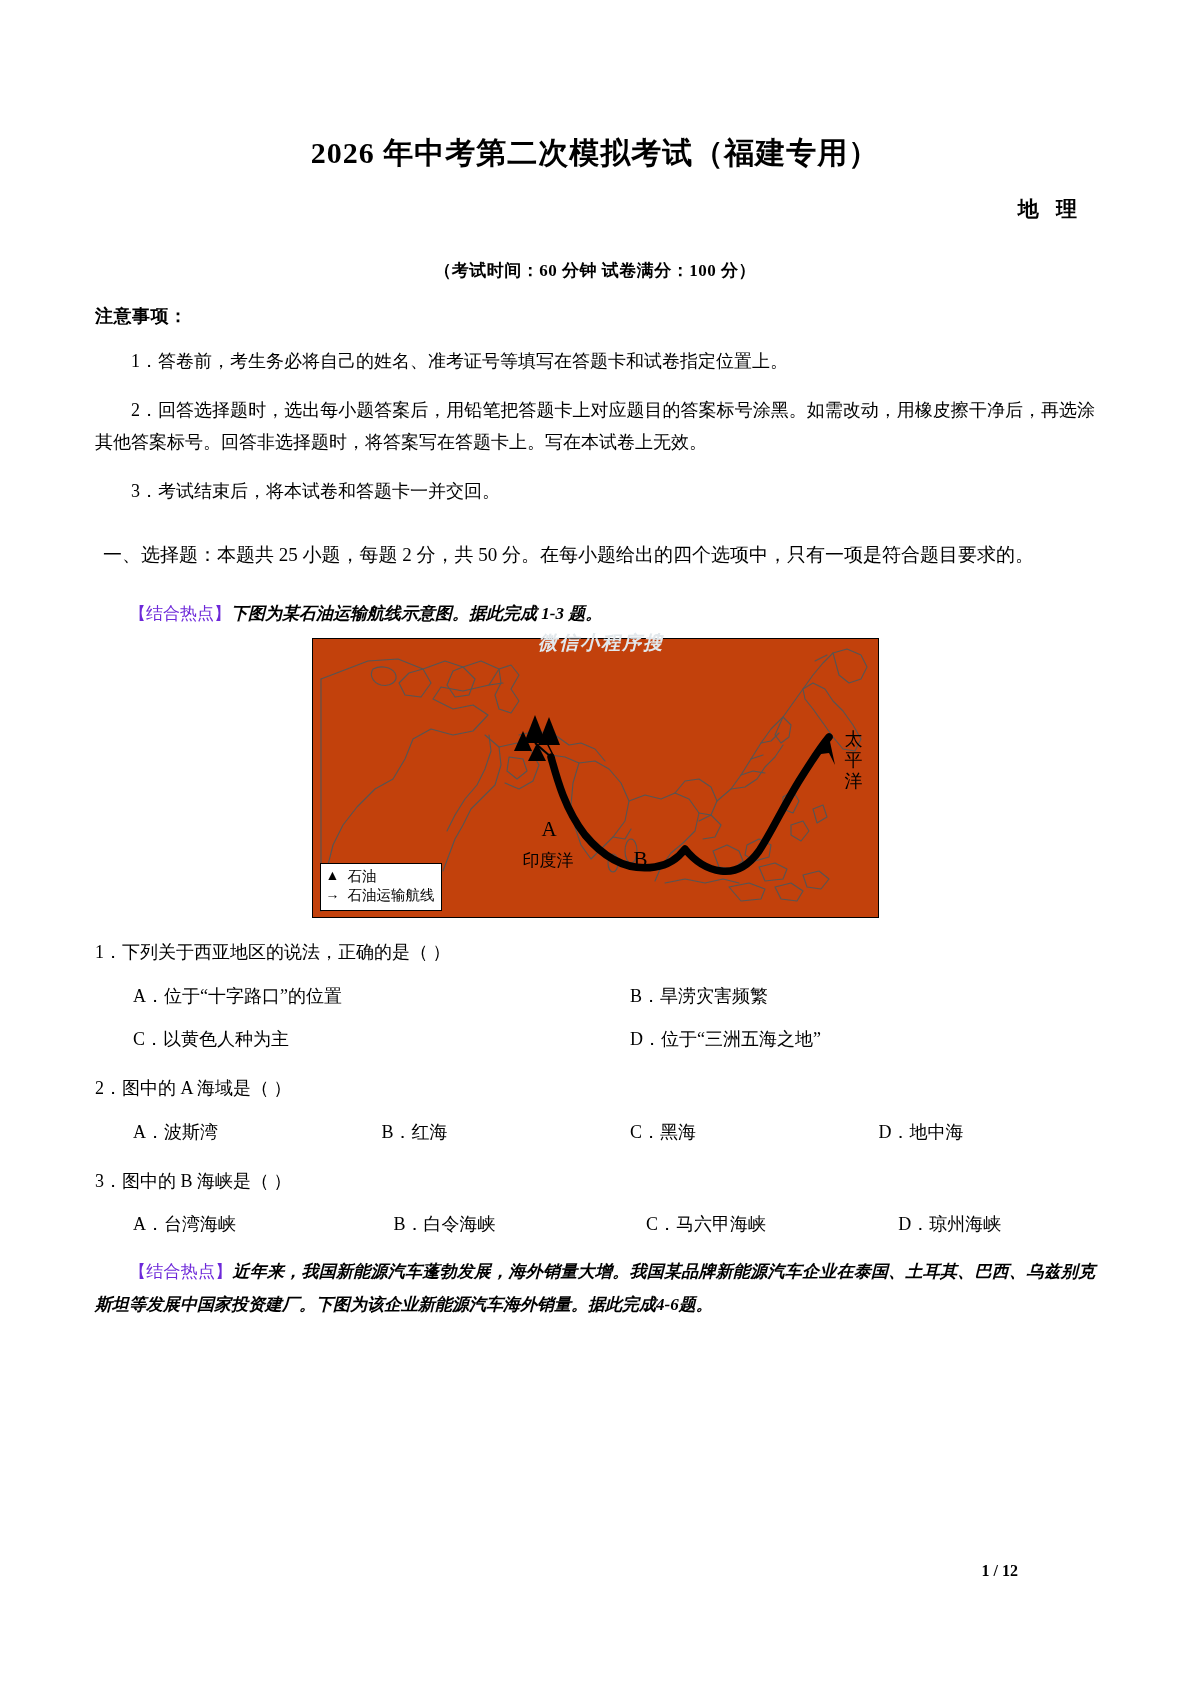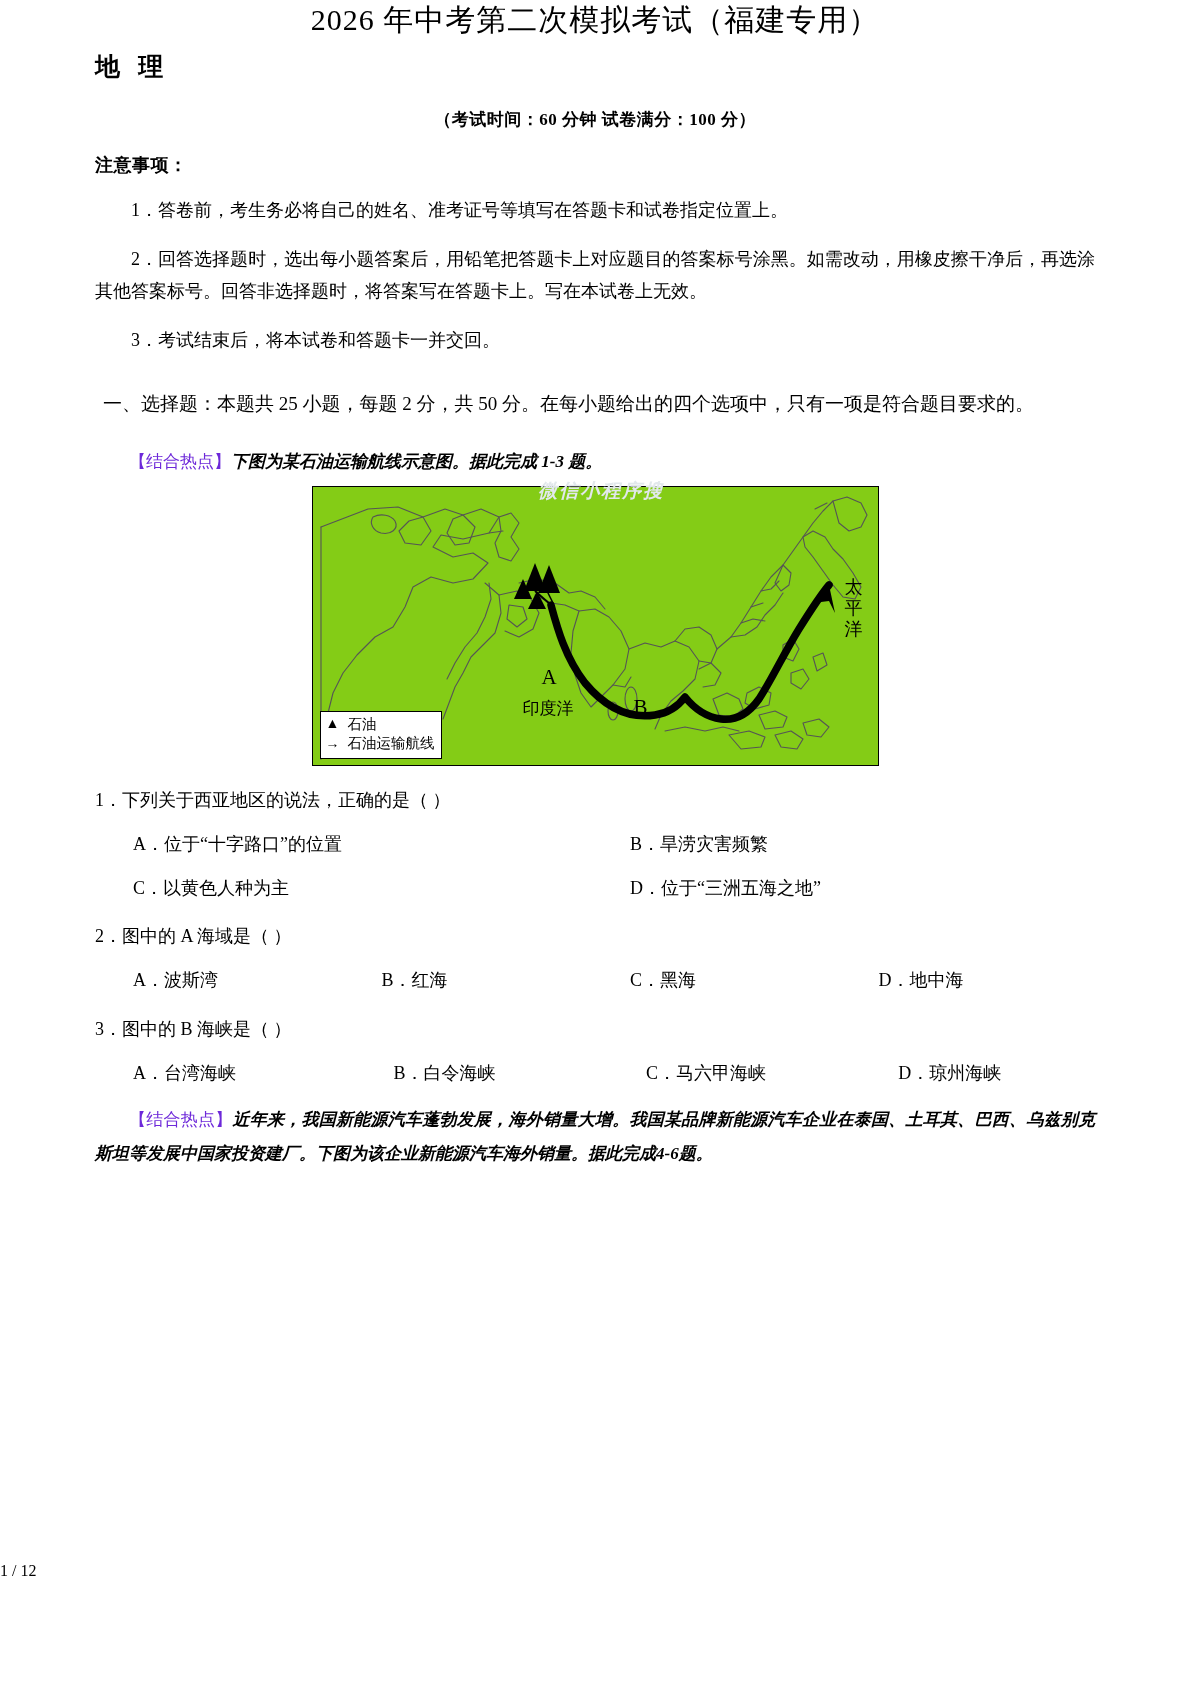--- a/index.html
+++ b/index.html
@@ -20,31 +20,32 @@
     width: 1190px;
     height: 1683px;
     box-sizing: border-box;
     padding: 0 95px;
   }
 
   
   .doc-title {
     text-align: center;
     font-size: 30px;
-    font-weight: normal;
+    font-weight: bold;
     letter-spacing: 1px;
     margin: 0;
+    padding-top: 133px;
     line-height: 1.3;
   }
   .doc-subject {
-    text-align: left;
-    font-size: 25px;
+    text-align: right;
+    font-size: 21px;
     font-weight: bold;
     letter-spacing: 6px;
-    margin: 0;
+    margin: 12px;
     padding-top: 12px;
     line-height: 1.3;
   }
   .exam-meta {
     text-align: center;
     font-size: 17px;
     font-weight: bold;
     margin: 0;
     padding-top: 24px;
     letter-spacing: 0.5px;
@@ -119,21 +120,21 @@
     font-weight: bold;
     pointer-events: none;
     z-index: 3;
     font-style: italic;
   }
   .map-box {
     width: 565px;
     height: 278px;
     border: 1.6px solid #000;
     position: relative;
-    background: #84cc16;
+    background: #c2410c;
     overflow: hidden;
   }
   .map-box svg { display: block; }
 
   .map-label {
     position: absolute;
     font-family: "Liberation Serif", "DejaVu Serif", serif;
     font-size: 17px;
     color: #000;
   }
@@ -192,23 +193,23 @@
   .q-opts.four-col.w2 > div:nth-child(1) { width: 27%; }
   .q-opts.four-col.w2 > div:nth-child(2) { width: 28%; margin-left: 16px; }
   .q-opts.four-col.w2 > div:nth-child(3) { width: 28%; }
 
   
   .footer {
     position: absolute;
     bottom: 103px;
     left: 0;
     width: 1018px;
-    text-align: left;
+    text-align: right;
     font-size: 16px;
-    font-weight: normal;
+    font-weight: bold;
   }
 </style>
 </head>
 <body>
 
 <div class="page">
 
   <h1 class="doc-title">2026 年中考第二次模拟考试（福建专用）</h1>
   <h2 class="doc-subject">地  理</h2>
   <p class="exam-meta">（考试时间：60 分钟    试卷满分：100 分）</p>

